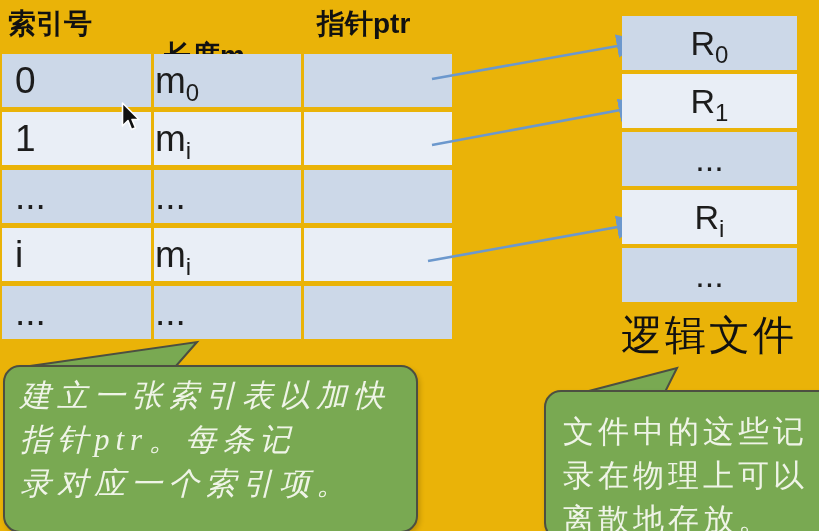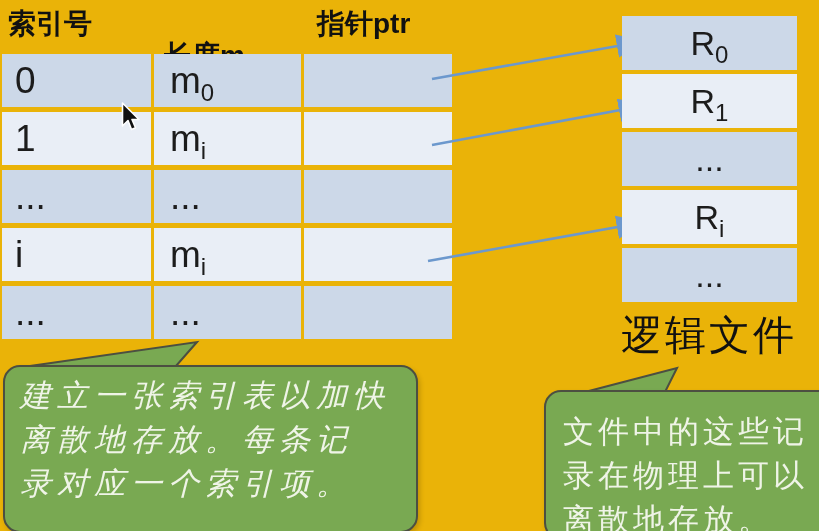--- a/index.html
+++ b/index.html
@@ -16,21 +16,21 @@
   }
   .hdr1 { left:8px; }
   .hdr2 { left:164px;margin-top:32px; }
   .hdr3 { left:317px; }
 
   
   .idx-table { position:absolute; left:2px; top:54px; width:450px; }
   .t-row { display:flex; gap:3px; height:53px; margin-bottom:5px; }
   .t-row .cell { height:53px; line-height:53px; font-size:37px; color:#1c1c1c; }
   .t-row .c1 { width:149px; padding-left:13px; box-sizing:border-box; }
-  .t-row .c2 { width:147px; padding-left:16px; box-sizing:border-box; }
+  .t-row .c2 { width:147px; padding-left:1px; box-sizing:border-box; }
   .t-row .c3 { width:148px; }
   .t-row.dark  .cell { background:var(--row-dark); }
   .t-row.light .cell { background:var(--row-light); }
   sub.sb { font-size:24px; line-height:0; }
 
   
   .rec-col { position:absolute; left:622px; top:16px; width:175px; }
   .r-row {
     height:54px; margin-bottom:4px; line-height:54px;
     text-align:center; font-size:34px; color:#1c1c1c;
@@ -122,21 +122,21 @@
   </div>
   <div class="rec-label">逻辑文件</div>
 
   <svg class="overlay" viewBox="0 0 819 531">
     <polygon points="30,366 197,342 176,366" fill="var(--bubble-green)" stroke="var(--bubble-border)" stroke-width="2"></polygon>
     <polygon points="585,392 677,368 665,392" fill="var(--bubble-green)" stroke="var(--bubble-border)" stroke-width="2"></polygon>
   </svg>
 
   <div class="callout callout-left">
     <div class="ln">建立一张索引表以加快</div>
-    <div class="ln">离散地存放。每条记</div>
+    <div class="ln">指针ptr。每条记</div>
     <div class="ln">录对应一个索引项。</div>
   </div>
 
   <div class="callout callout-right">
     <div class="ln">文件中的这些记</div>
     <div class="ln">录在物理上可以</div>
     <div class="ln">离散地存放。</div>
   </div>
 
   <svg class="cursor" width="22" height="32" viewBox="0 0 22 32">

